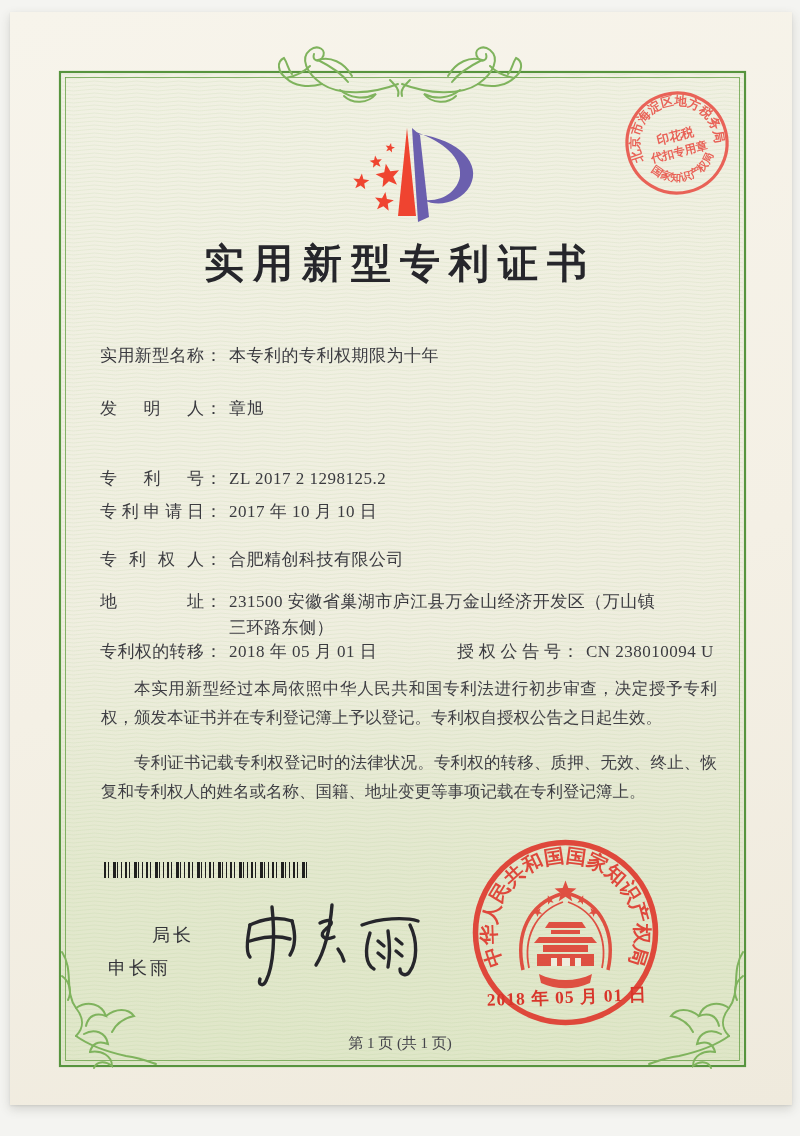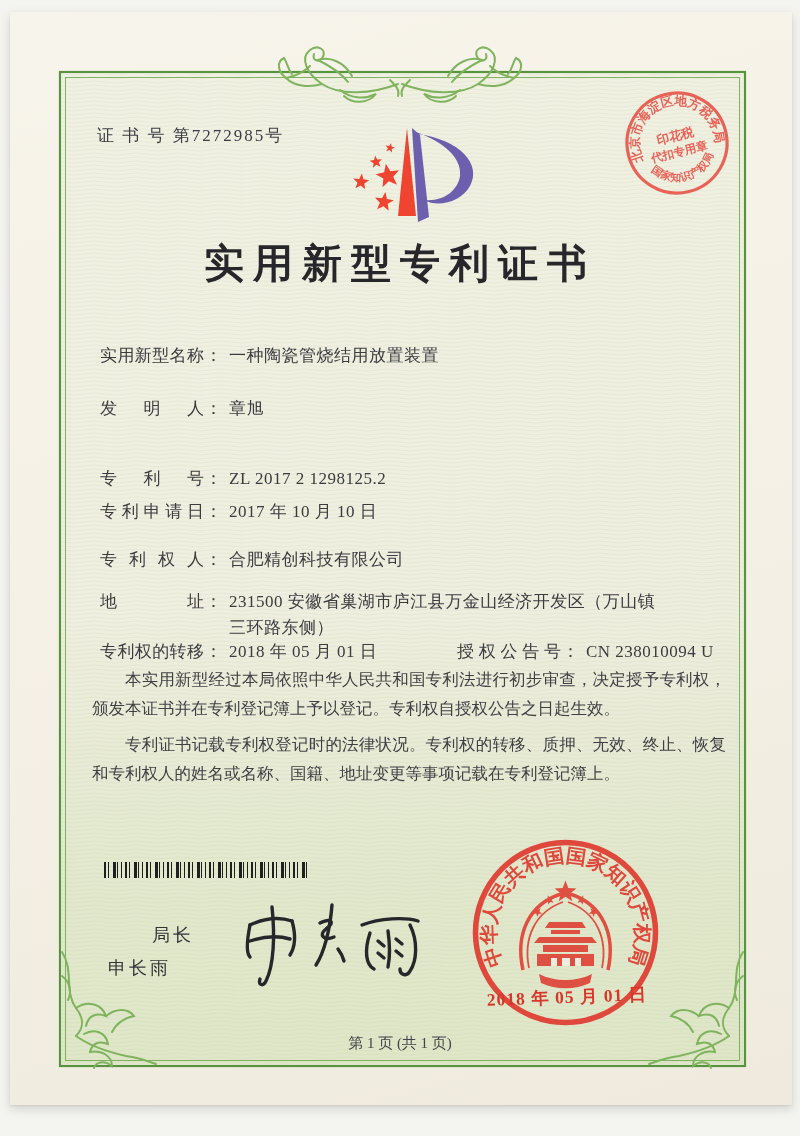--- a/index.html
+++ b/index.html
@@ -16,21 +16,21 @@
          letter-spacing:9px;color:#26262b;}
   .fields{left:100px;top:343px;width:600px;font-size:17px;color:#3b3b40;}
   .frow{position:absolute;left:0;line-height:25px;white-space:nowrap;}
   .lbl{display:inline-block;width:104px;text-align:justify;text-align-last:justify;vertical-align:top;}
   .colon{display:inline-block;margin:0 7px 0 1px;vertical-align:top;}
   .val{display:inline-block;vertical-align:top;letter-spacing:.5px;}
   .val.multi{white-space:pre-line;width:470px;line-height:26px;}
   .grant2{position:absolute;left:357px;top:0;white-space:nowrap;}
   .paras{left:84px;top:658px;width:650px;font-size:16.5px;line-height:28.5px;
          text-align:justify;color:#3f3f44;}
-  .paras p{margin:8px;text-indent:2em;}
+  .paras p{margin:17px;text-indent:2em;}
   .barcode{left:104px;top:862px;width:206px;height:16px;
     background:repeating-linear-gradient(90deg,
       #20201f 0px,#20201f 2px,transparent 2px,transparent 4px,
       #20201f 4px,#20201f 5px,transparent 5px,transparent 9px,
       #20201f 9px,#20201f 12px,transparent 12px,transparent 13px,
       #20201f 13px,#20201f 14px,transparent 14px,transparent 17px,
       #20201f 17px,#20201f 18px,transparent 18px,transparent 21px);}
   .sig-title{left:108px;top:923px;font-size:18px;color:#333338;letter-spacing:3px;margin-left:44px;}
   .sig-name{left:108px;top:956px;font-size:18px;color:#333338;letter-spacing:3px;text-align:center;}
   .seal-date{left:481px;top:985px;width:172px;text-align:center;font-size:17.5px;
@@ -87,21 +87,20 @@
         <path d="M76,1036 C90,1046 108,1052 126,1056 C140,1058 150,1062 156,1064"></path>
         <path d="M106,1016 C116,1008 128,1008 134,1016 C124,1018 116,1024 112,1032"></path>
         <path d="M62,976 C70,982 72,992 68,1000"></path>
       </g>
     </g>
     <g fill="none" stroke="#7fb35d" stroke-width="2" stroke-linecap="round">
       <use href="#cornerBL" transform="translate(805,0) scale(-1,1)"></use>
     </g>
   </svg>
 
-  <div class="abs cert-no">证 书 号 第7272985号</div>
 
   <svg class="abs logo-svg" width="160" height="110" viewBox="0 0 160 110">
     <defs>
       <path id="star5" d="M0,-10 L2.47,-3.4 L9.51,-3.09 L3.99,1.3 L5.88,8.09 L0,4.2 L-5.88,8.09 L-3.99,1.3 L-9.51,-3.09 L-2.47,-3.4 Z"></path>
     </defs>
     <g fill="#ef4430">
       <use href="#star5" transform="translate(58,28) scale(0.5) rotate(12)"></use>
       <use href="#star5" transform="translate(44,42) scale(0.65) rotate(-8)"></use>
       <use href="#star5" transform="translate(29,62) scale(0.85) rotate(6)"></use>
       <use href="#star5" transform="translate(56,56) scale(1.25) rotate(-10)"></use>
@@ -129,21 +128,21 @@
       </text>
       <text x="65" y="62" text-anchor="middle" font-size="12.5" font-weight="bold">印花税</text>
       <text x="65" y="78" text-anchor="middle" font-size="11.5" font-weight="bold">代扣专用章</text>
     </g>
   </svg>
 
   <div class="abs title">实用新型专利证书</div>
 
   <div class="abs fields">
     <div class="frow" style="top:0">
-      <span class="lbl">实用新型名称</span><span class="colon">：</span><span class="val">一种陶瓷管烧结用放置装置</span>
+      <span class="lbl">实用新型名称</span><span class="colon">：</span><span class="val">本专利的专利权期限为十年</span>
     </div>
     <div class="frow" style="top:53px">
       <span class="lbl">发明人</span><span class="colon">：</span><span class="val">章旭</span>
     </div>
     <div class="frow" style="top:123px">
       <span class="lbl">专利号</span><span class="colon">：</span><span class="val">ZL 2017 2 1298125.2</span>
     </div>
     <div class="frow" style="top:156px">
       <span class="lbl">专利申请日</span><span class="colon">：</span><span class="val">2017 年 10 月 10 日</span>
     </div>

